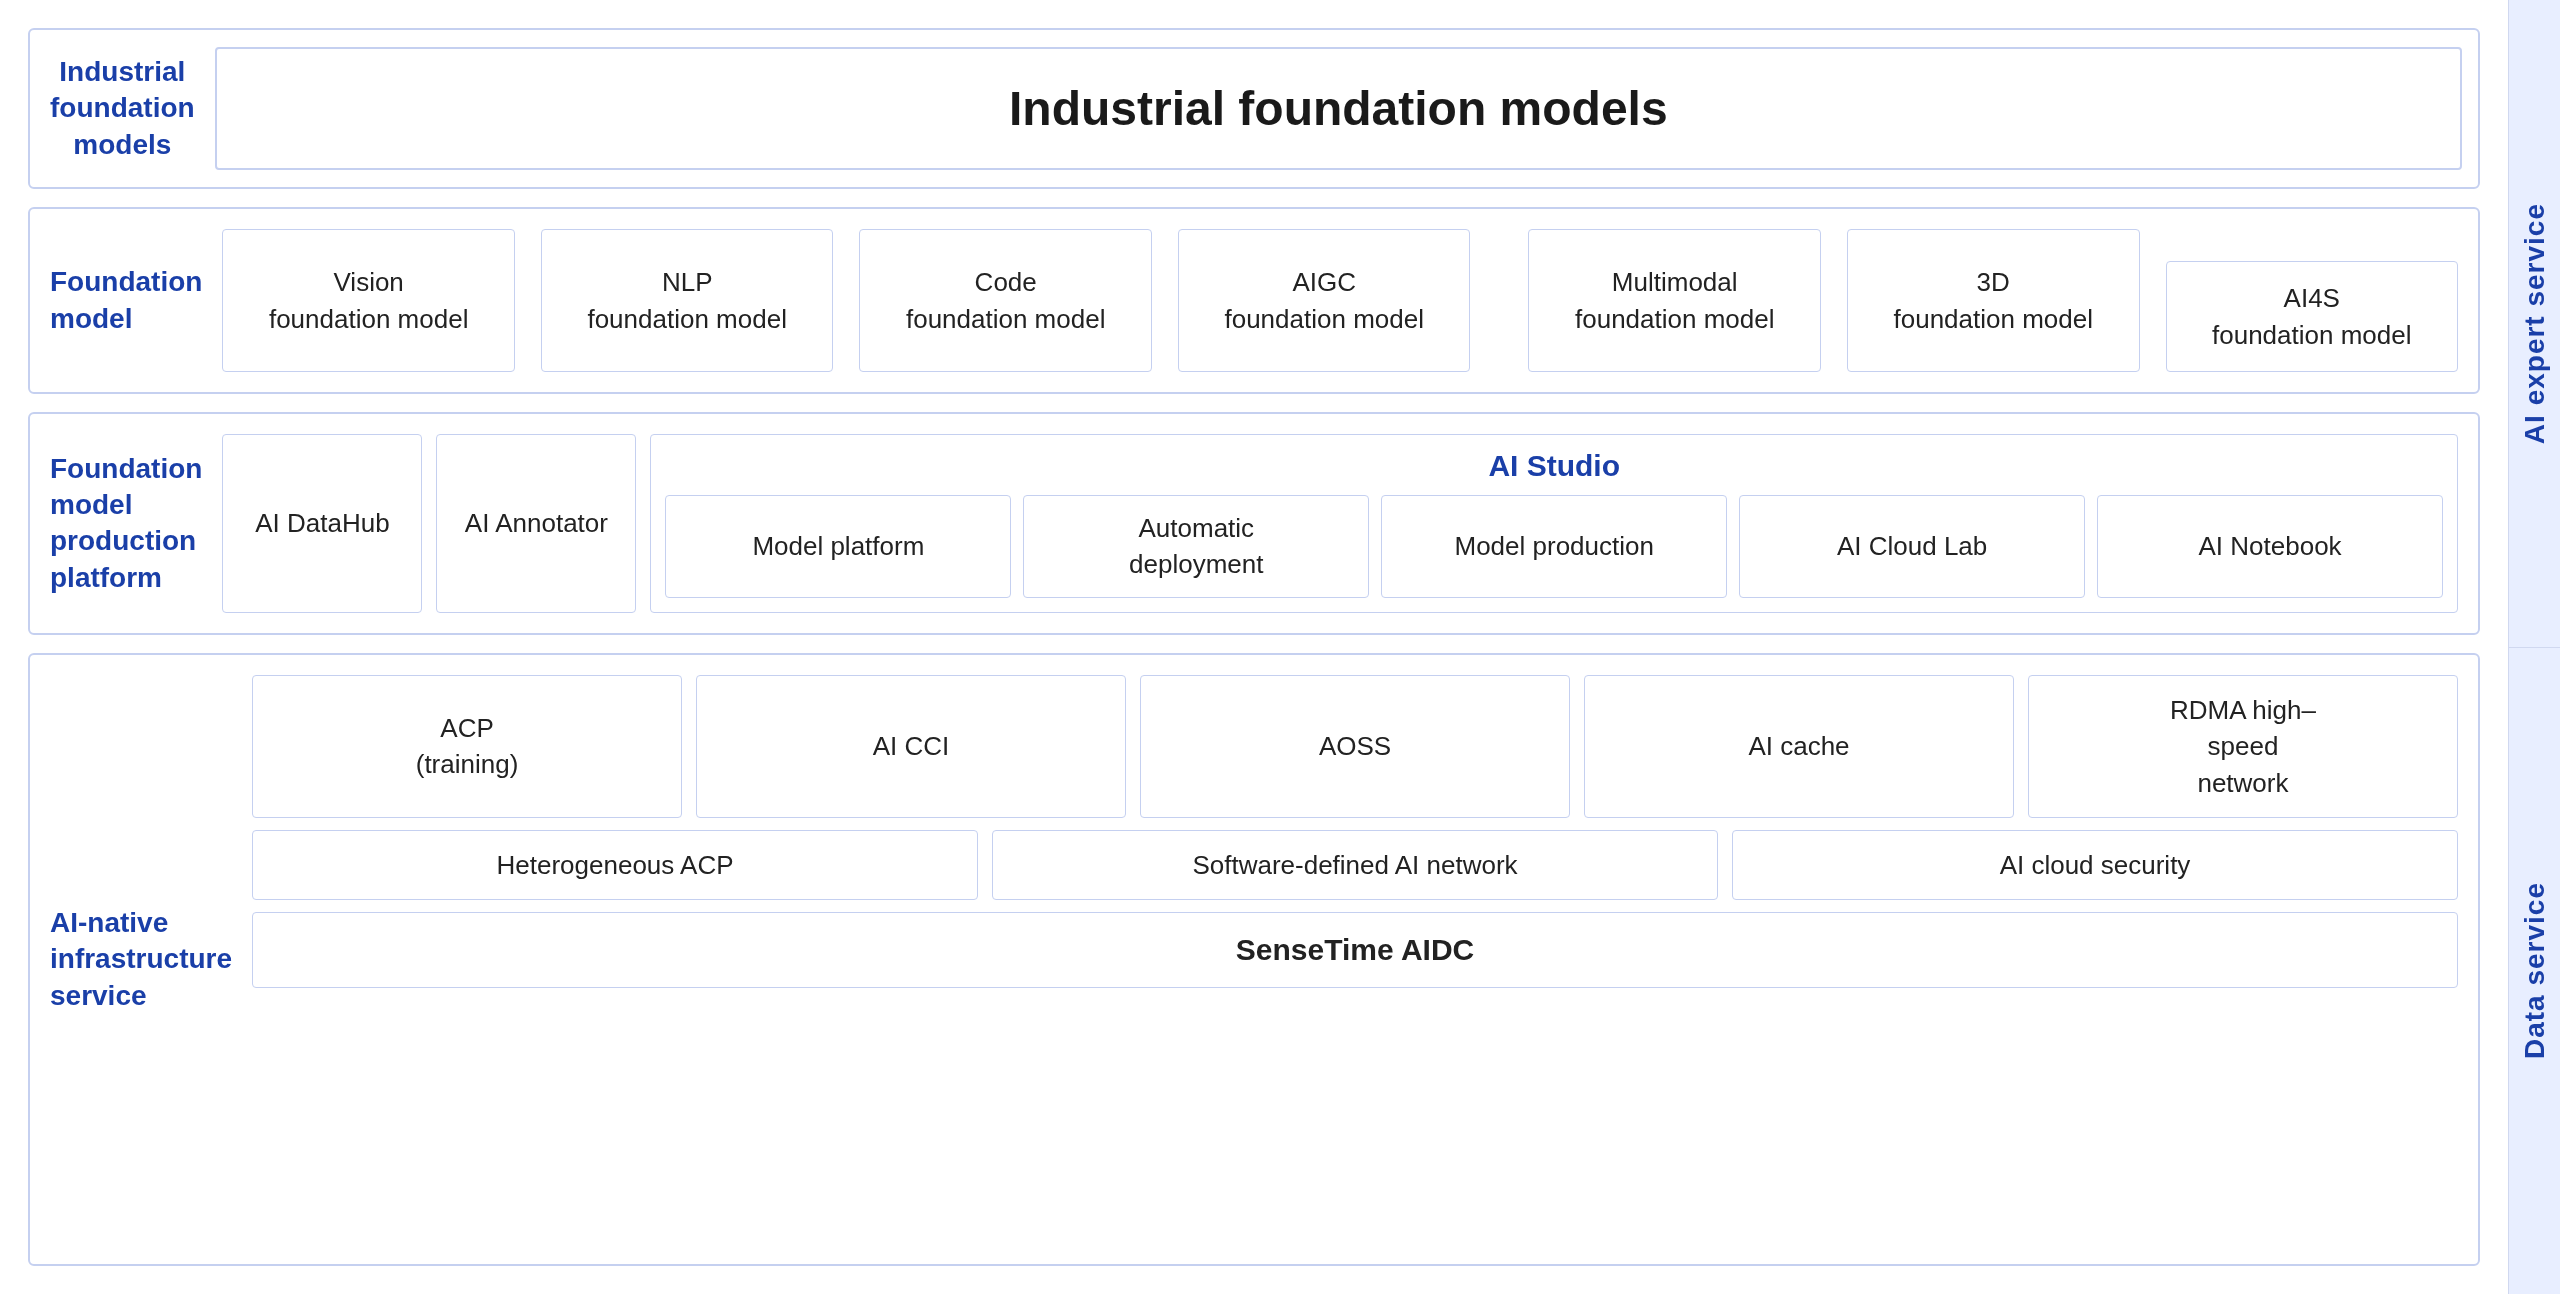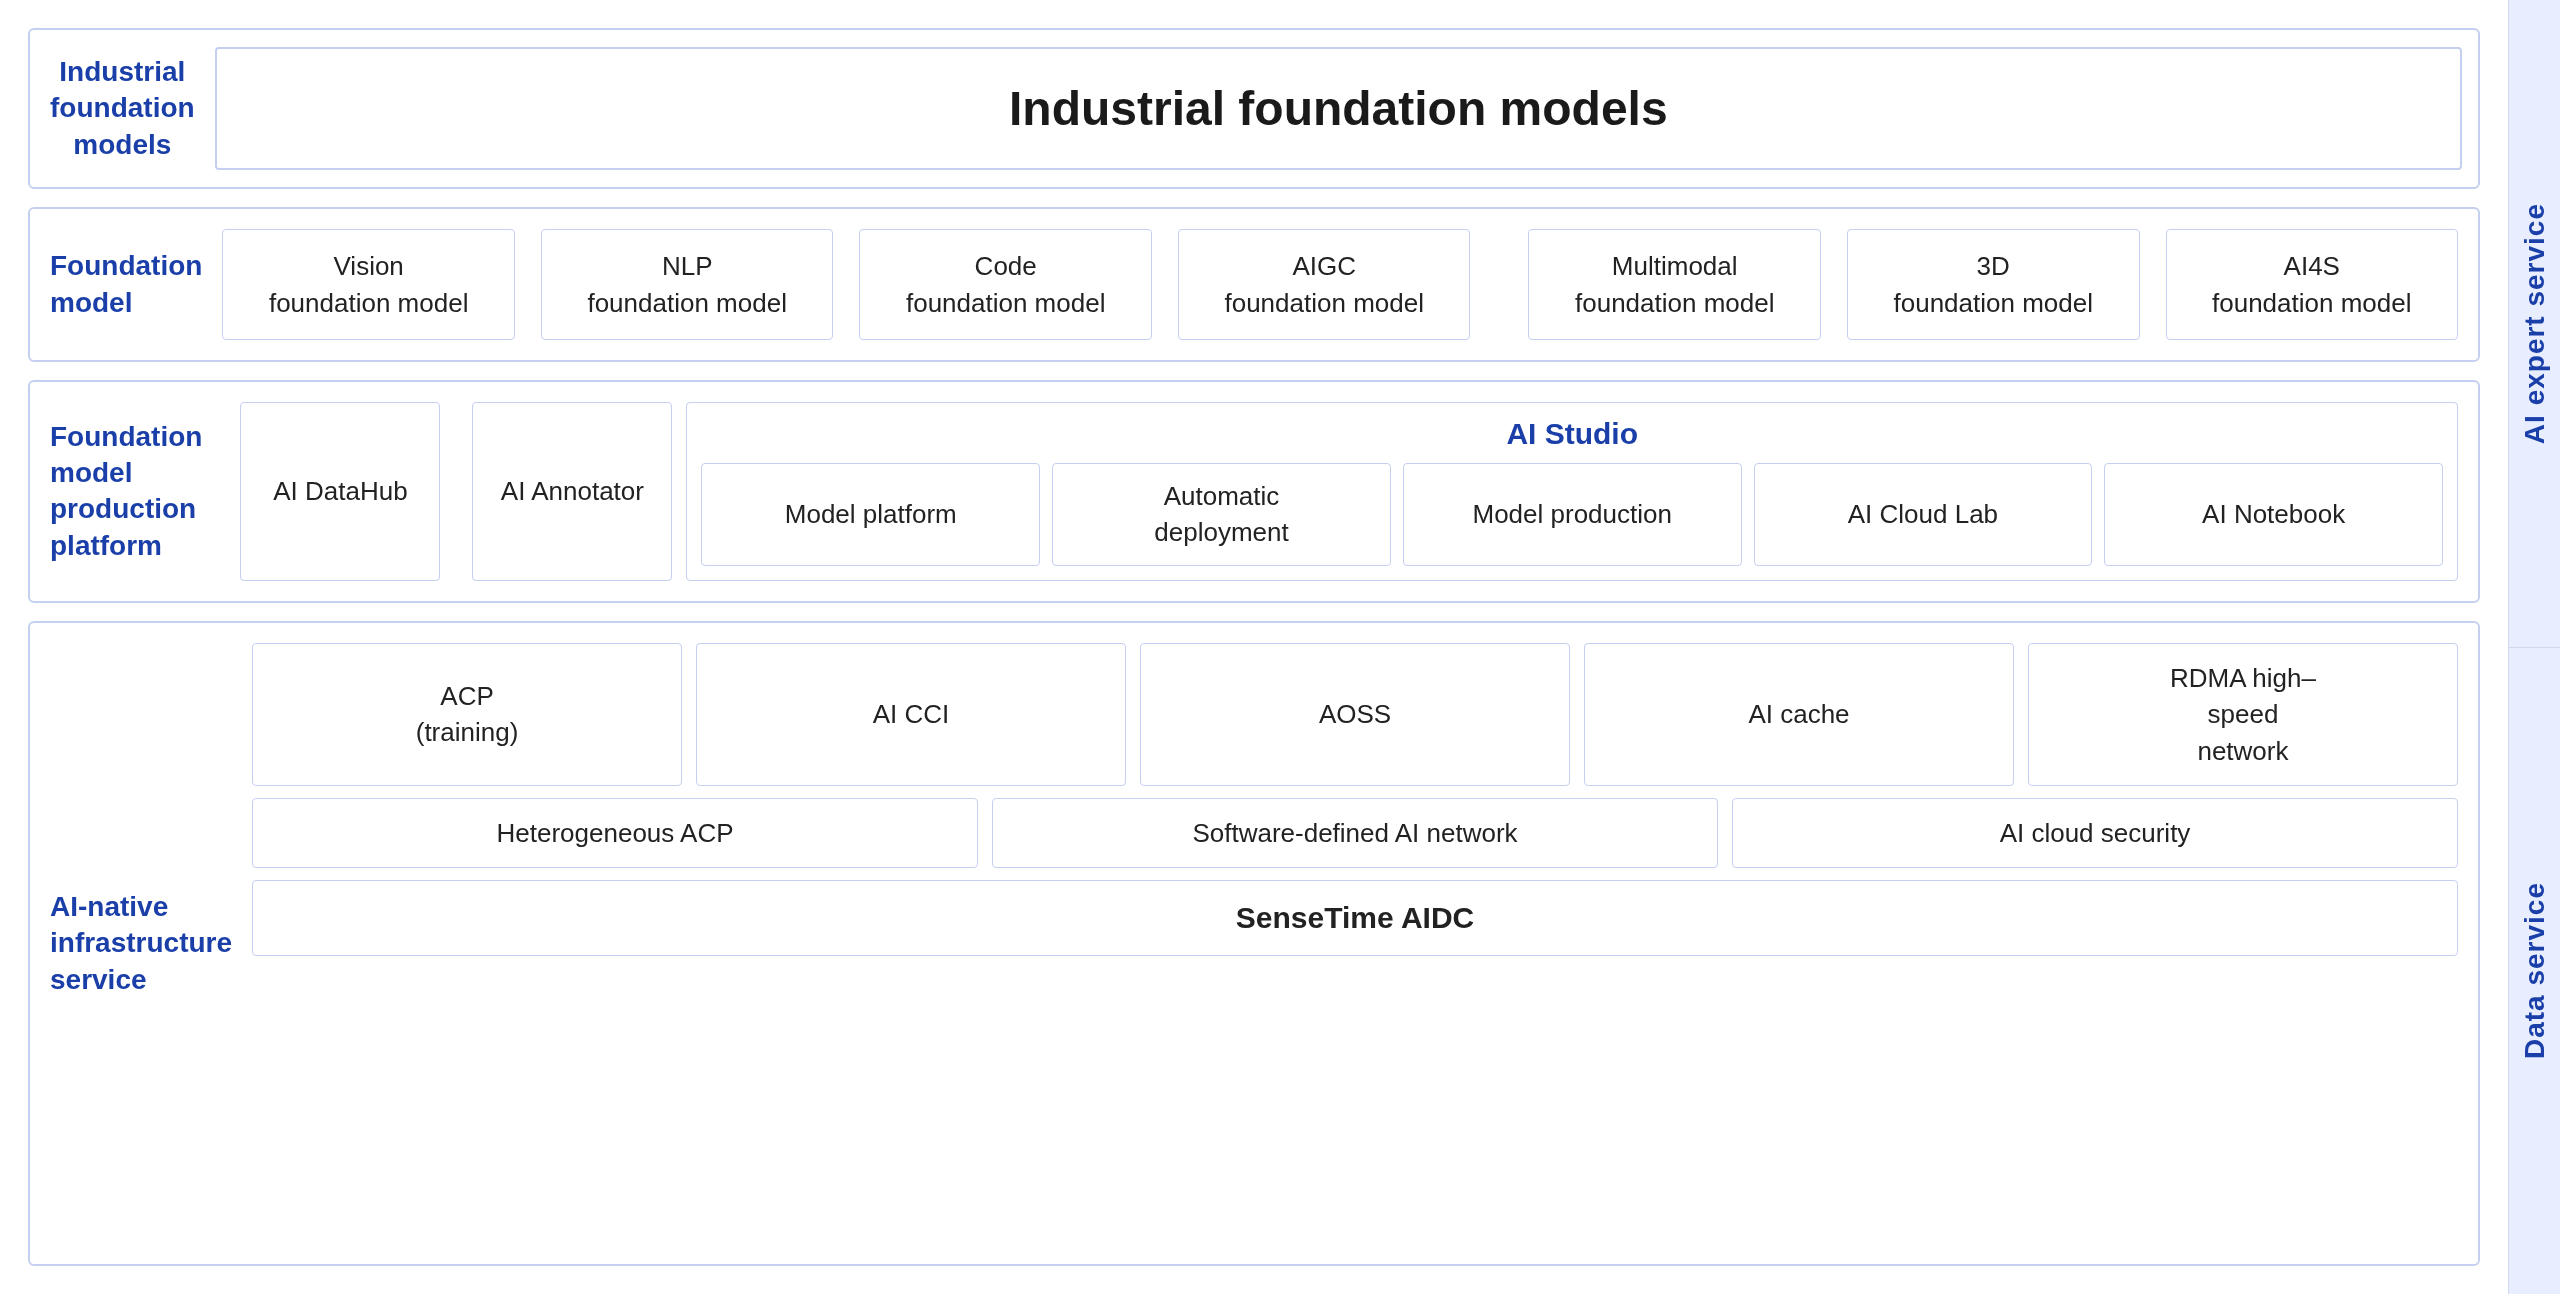--- a/index.html
+++ b/index.html
@@ -112,21 +112,20 @@
       border-radius: 4px;
       padding: 18px 6px;
       text-align: center;
       font-size: 26px;
       color: #222;
       line-height: 1.4;
       display: flex;
       align-items: center;
       justify-content: center;
       min-width: 200px;
-      margin-left: 18px;
     }
     .ai-studio-container {
       border: 1.5px solid #c5d0f0;
       border-radius: 4px;
       flex: 1;
       display: flex;
       flex-direction: column;
       padding: 14px;
       gap: 12px;
     }
@@ -209,21 +208,21 @@
 model</span>
     </div>
     <div style="flex:1; padding: 20px 20px 20px 0; display:flex; align-items:flex-end;">
       <div class="fm-boxes" style="width:100%; display:flex; gap:12px;">
         <div class="fm-box" style="white-space:pre-line; flex:1;">Vision<br>foundation model</div>
         <div class="fm-box" style="white-space:pre-line; flex:1;">NLP<br>foundation model</div>
         <div class="fm-box" style="white-space:pre-line; flex:1;">Code<br>foundation model</div>
         <div class="fm-box" style="white-space:pre-line; flex:1;">AIGC<br>foundation model</div>
         <div class="fm-box" style="white-space:pre-line; flex:1;margin-left:32px;">Multimodal<br>foundation model</div>
         <div class="fm-box" style="white-space:pre-line; flex:1;">3D<br>foundation model</div>
-        <div class="fm-box" style="white-space:pre-line; flex:1; margin-right:0;">AI4S<br>foundation model</div>
+        <div class="fm-box" style="white-space:pre-line; flex:1; margin-right:0;margin-top:32px;">AI4S<br>foundation model</div>
       </div>
     </div>
   </div>
 
   <div class="section">
     <div class="section-label" style="white-space:pre-line; min-width:160px;">
       <span>Foundation
 model
 production
 platform</span>

